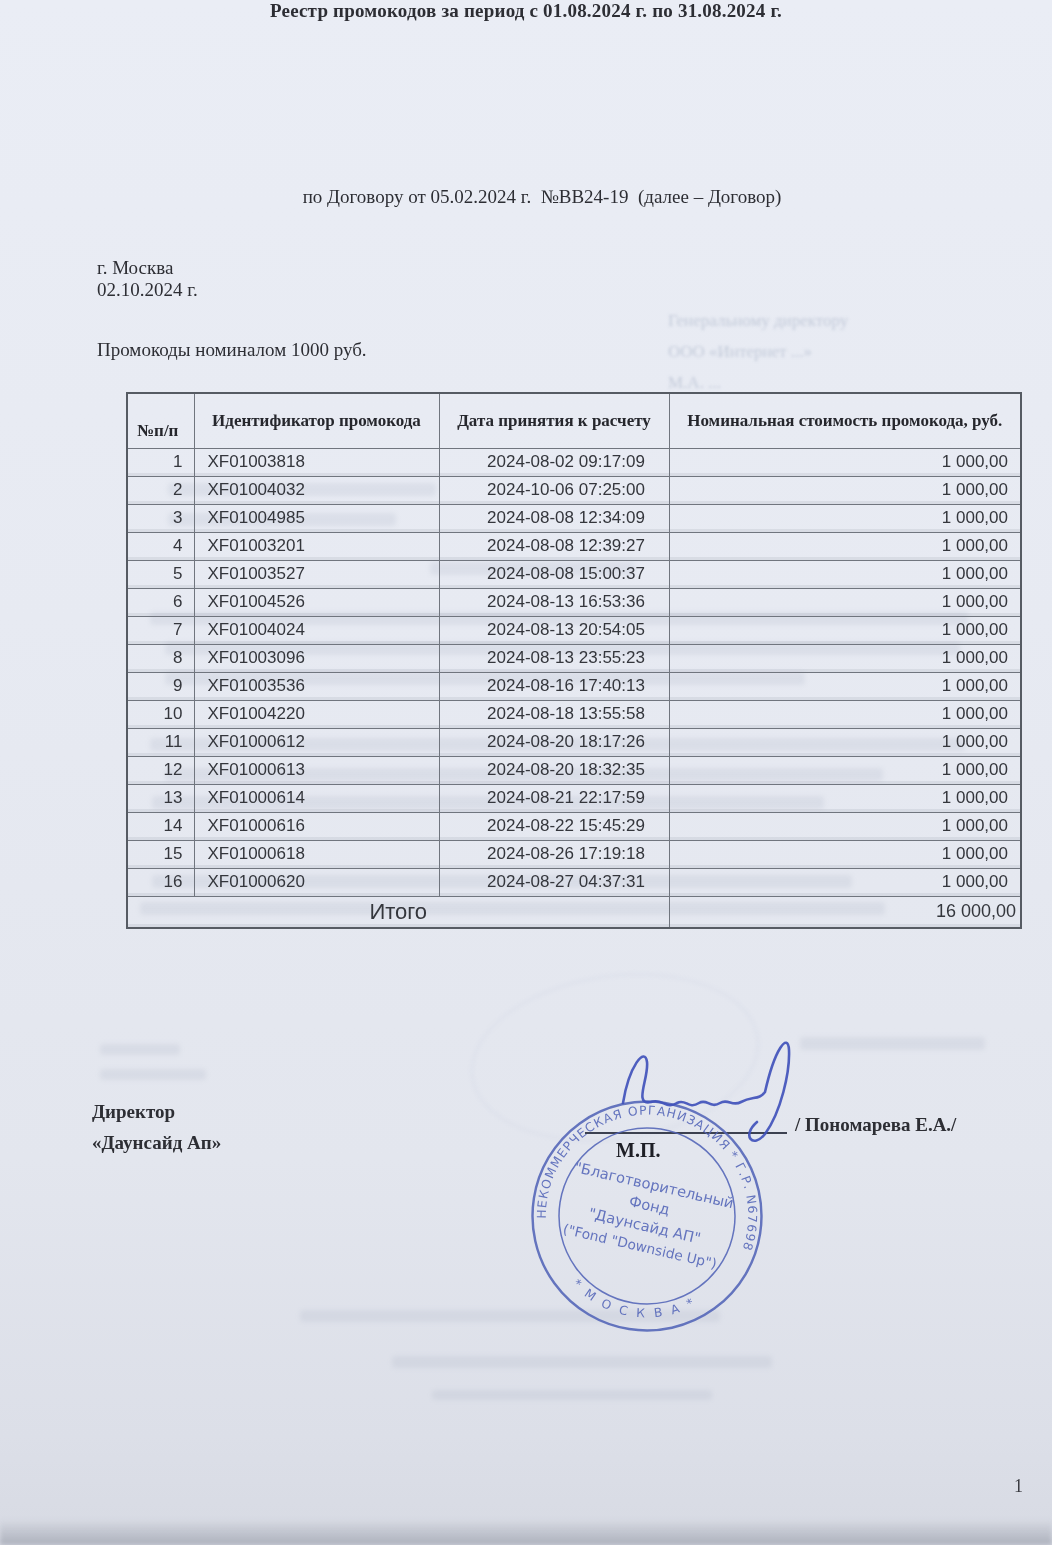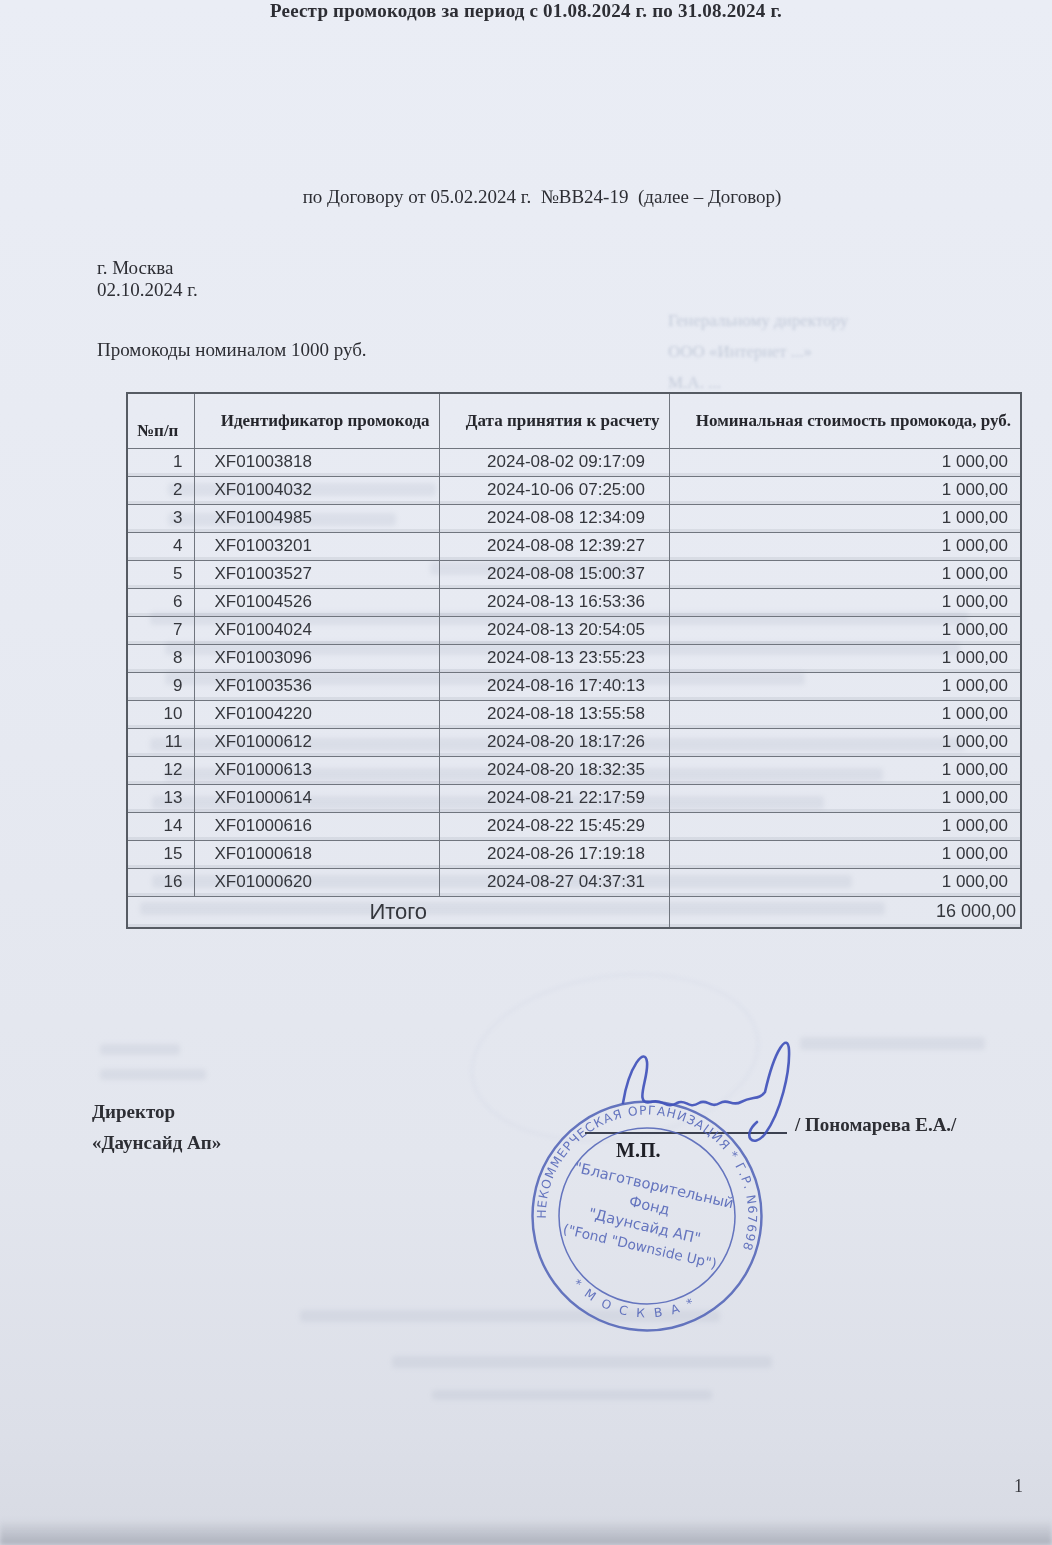--- a/index.html
+++ b/index.html
@@ -69,29 +69,29 @@
   .promo-table col.w3{width:352px;}
   .promo-table th, .promo-table td{
     border:1px solid #70757e;
     padding:2px 9px;
     height:28px;
   }
   .promo-table{ border:2px solid #565b63;margin-left:38px; }
   .promo-table thead th{
     font-family:"Liberation Serif", serif;
     font-weight:bold; font-size:17px; color:#26272d;
-    text-align:right; vertical-align:middle;
+    text-align:center; vertical-align:middle;
     height:55px; line-height:1.25;
   }
   .promo-table thead th.h-num{
     text-align:left; vertical-align:bottom; padding-bottom:6px;
   }
   .promo-table td{ box-shadow:0 -3px 0 rgba(128,134,146,.14) inset; }
   .promo-table td.c0{ text-align:right; padding-right:11px; }
-  .promo-table td.c1{ text-align:left; padding-left:20px; }
+  .promo-table td.c1{ text-align:left; padding-left:13px; }
   .promo-table td.c2{ text-align:center;padding-left:33px; }
   .promo-table td.c3{ text-align:right; padding-right:12px; }
   .promo-table tfoot td{ height:31px; }
   .promo-table tfoot .total-label{ text-align:center; font-size:22px; }
   .promo-table tfoot .total-value{ text-align:right; padding-right:4px; font-size:18px; }
   
   .sign-role{
     position:absolute; left:92px; top:1096px;
     font-size:19px; font-weight:bold; line-height:31px;
   }

